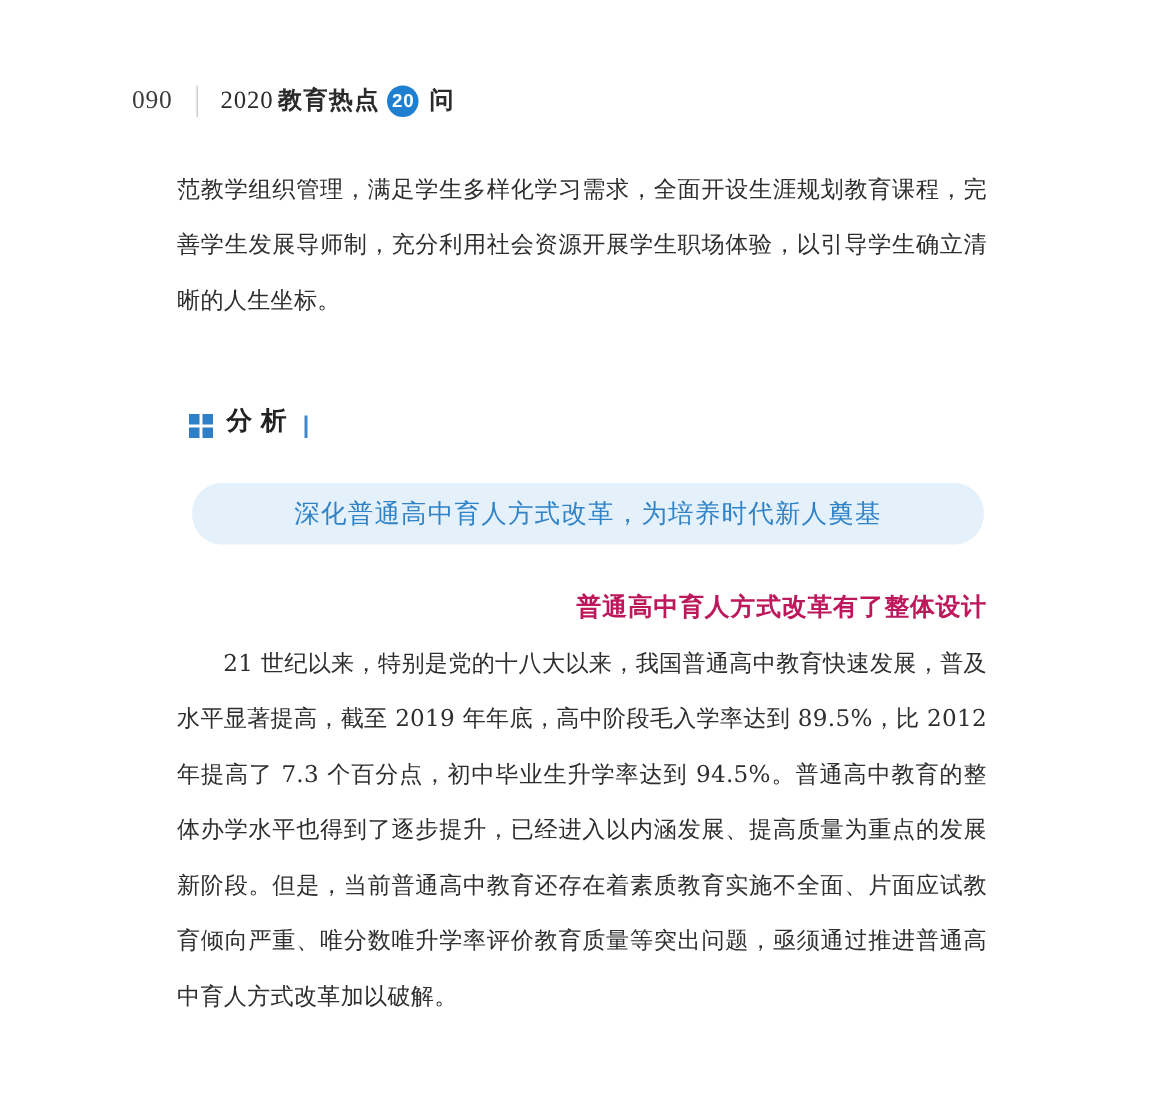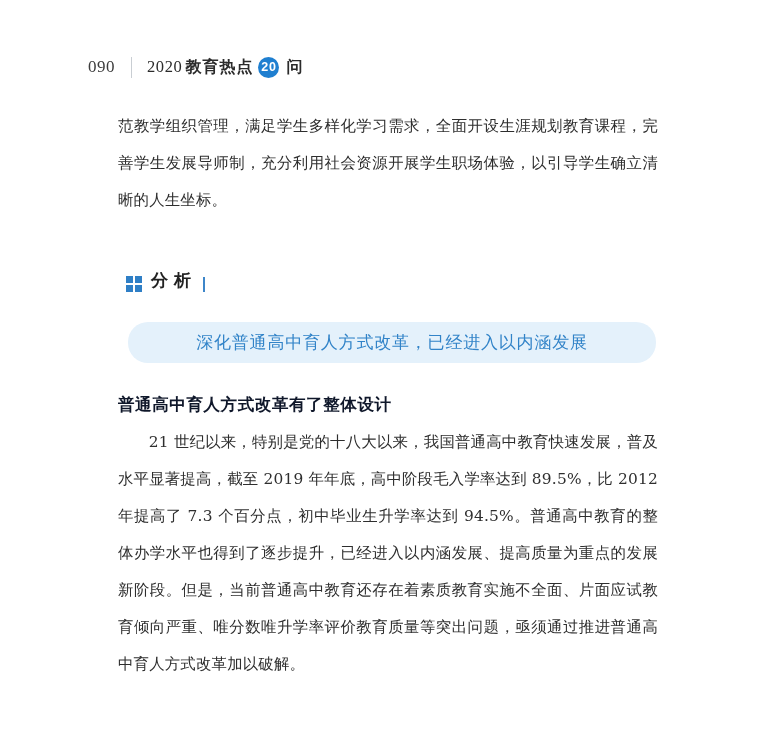--- a/index.html
+++ b/index.html
@@ -160,25 +160,25 @@
     color: #3183c8;
     letter-spacing: 0.8px;
   }
 
   
   .subheading {
     position: absolute;
     left: 118px;
     top: 394px;
     width: 540px;
-    text-align: left;
+    text-align: right;
     font-family: "DejaVu Sans", "Liberation Sans", sans-serif;
     font-weight: bold;
     font-size: 16.5px;
-    color: #0f172a;
+    color: #be185d;
     letter-spacing: 0.6px;
   }
 
   .para-main { top: 424px; }
   .para-last { top: 629px; }
 </style>
 </head>
 <body>
 
 <div class="page">
@@ -203,21 +203,21 @@
       <i></i>
       <i></i>
       <i></i>
       <i></i>
     </span>
     <span class="section-label-text">分析</span>
     <span class="label-bar"></span>
   </div>
 
   <div class="banner">
-    <span class="banner-text">深化普通高中育人方式改革，已经进入以内涵发展</span>
+    <span class="banner-text">深化普通高中育人方式改革，为培养时代新人奠基</span>
   </div>
 
   <div class="subheading">普通高中育人方式改革有了整体设计</div>
 
   <div class="body-col para-main">
     <p class="bodytext indent">21 世纪以来，特别是党的十八大以来，我国普通高中教育快速发展，普及水平显著提高，截至 2019 年年底，高中阶段毛入学率达到 89.5%，比 2012 年提高了 7.3 个百分点，初中毕业生升学率达到 94.5%。普通高中教育的整体办学水平也得到了逐步提升，已经进入以内涵发展、提高质量为重点的发展新阶段。但是，当前普通高中教育还存在着素质教育实施不全面、片面应试教育倾向严重、唯分数唯升学率评价教育质量等突出问题，亟须通过推进普通高中育人方式改革加以破解。</p>
   </div>
 
 
 </div>

